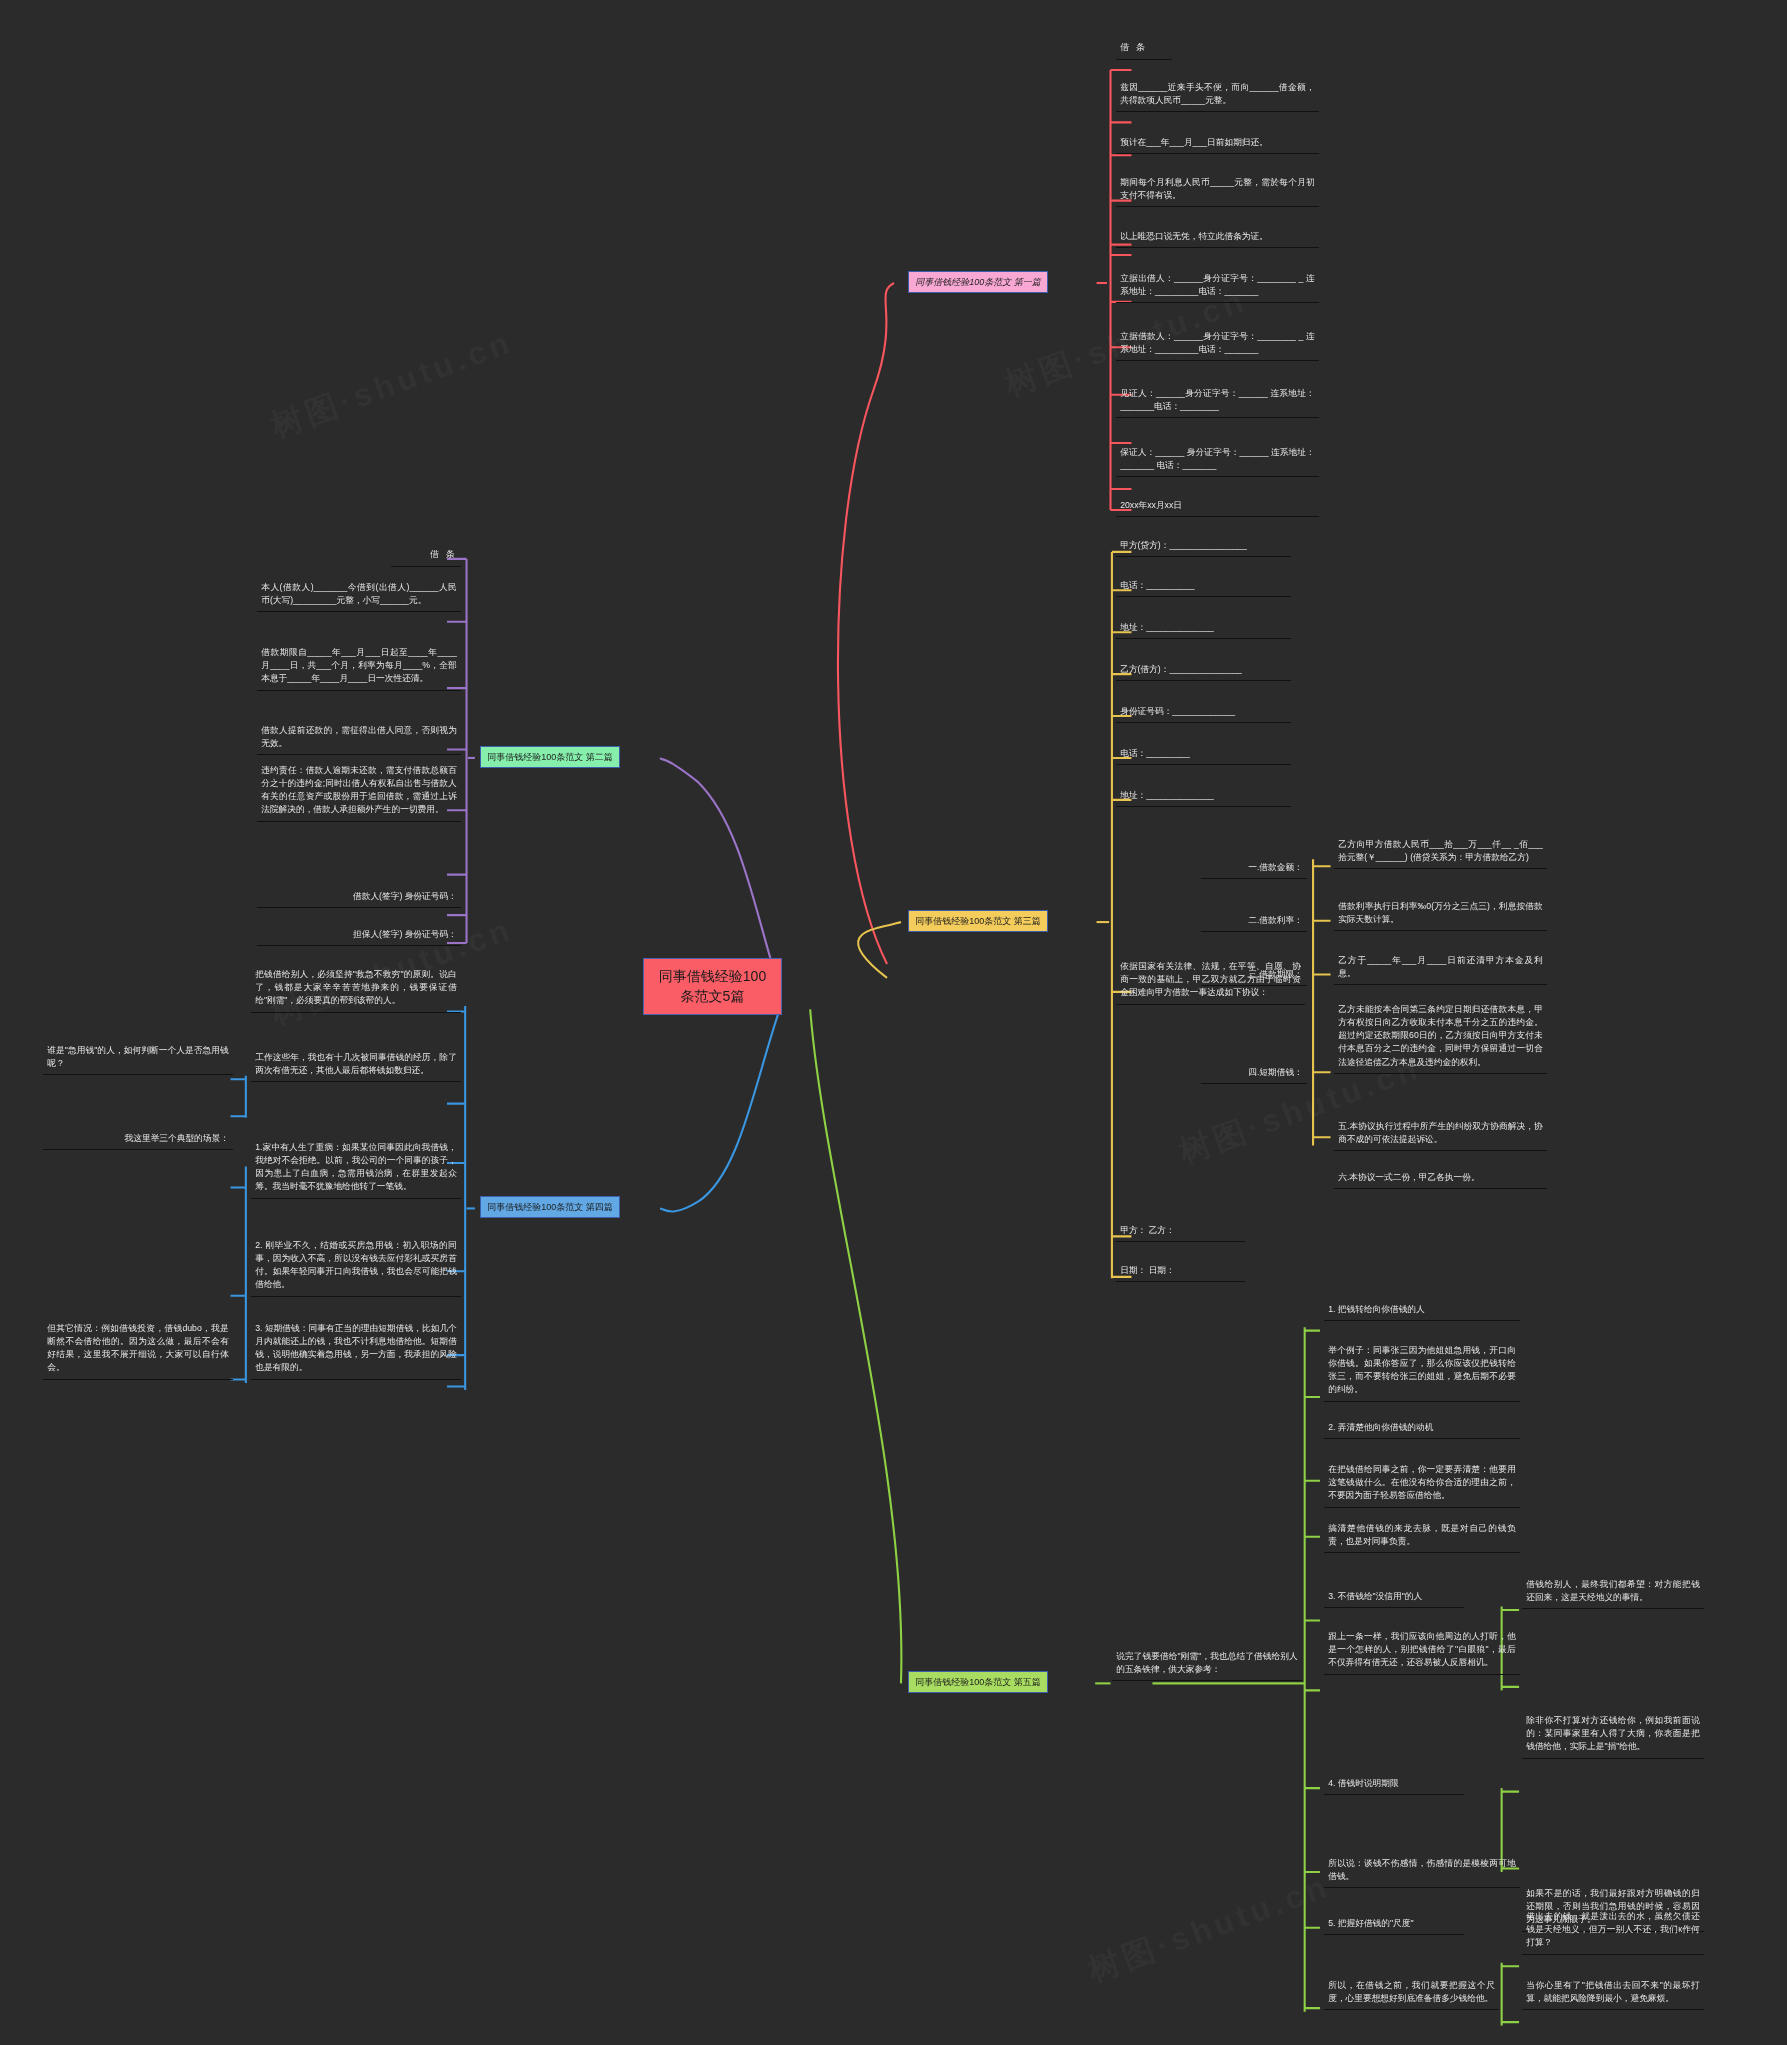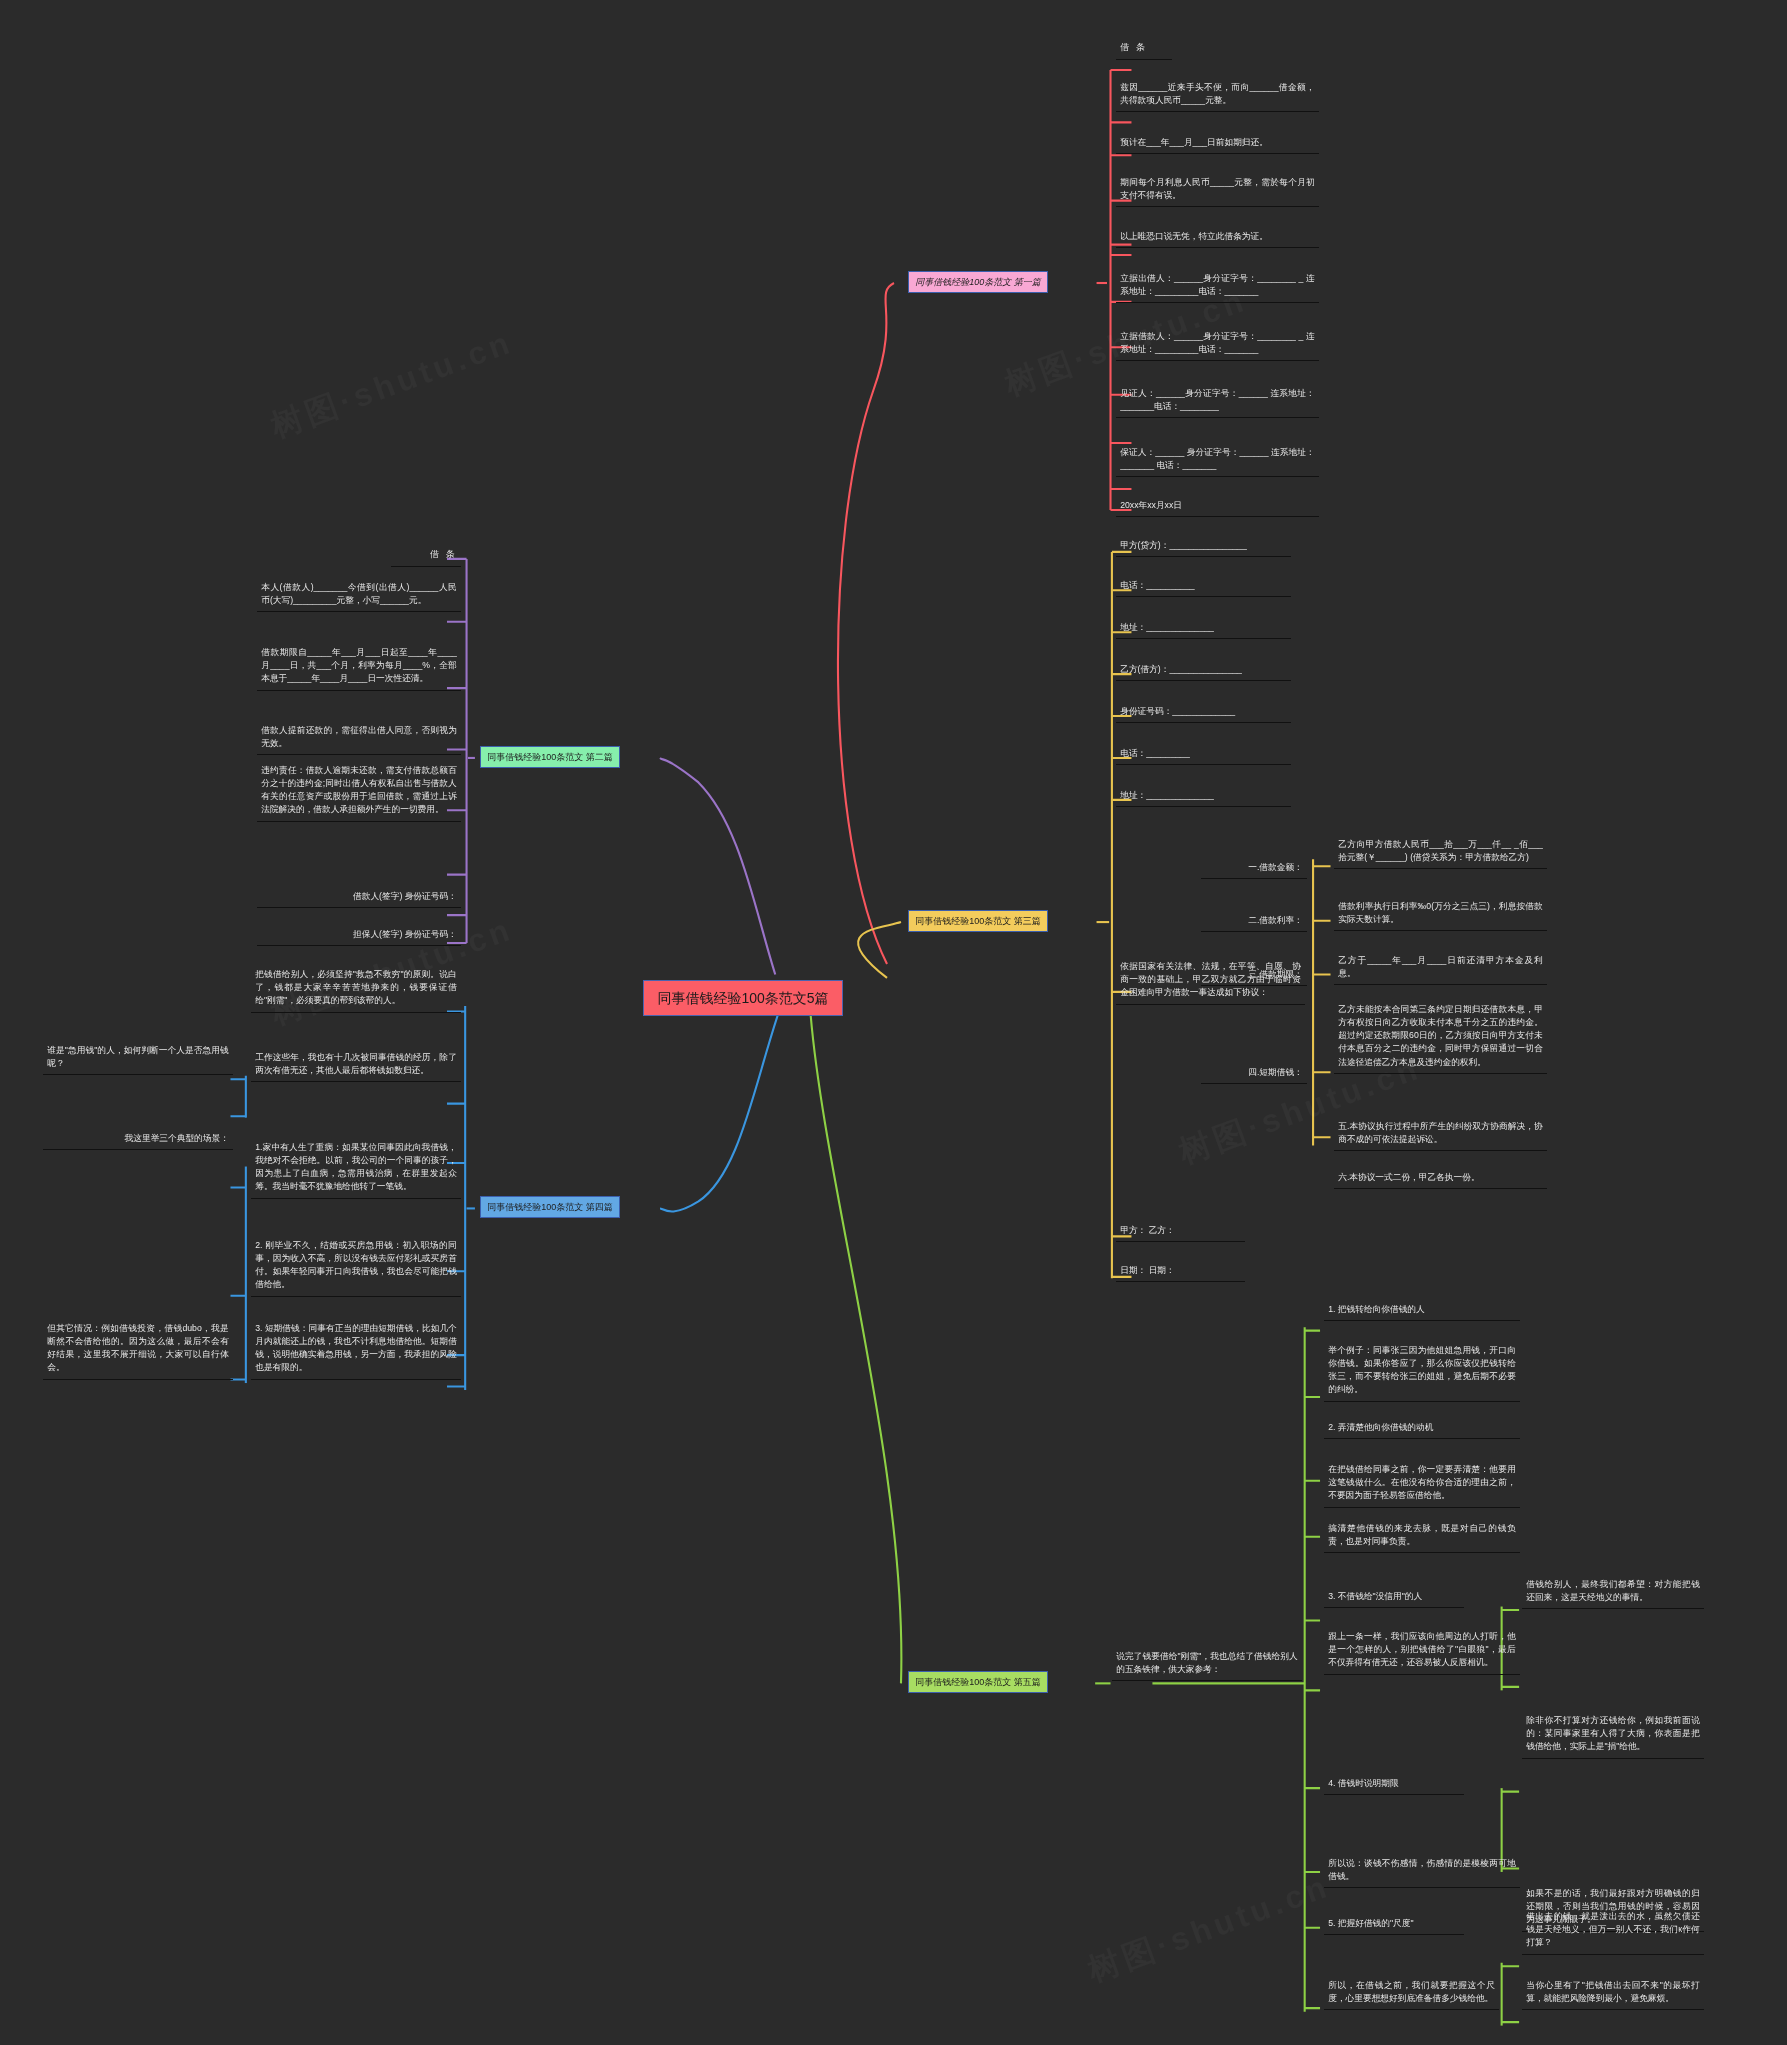--- a/index.html
+++ b/index.html
@@ -100,21 +100,21 @@
     <path d="M2150,2810 L2150,2900" stroke="#8ed145" stroke-width="3" fill="none"></path>
     <path d="M2150,2815 H2175 M2150,2895 H2175" stroke="#8ed145" stroke-width="3" fill="none"></path>
   </svg>
 
   <div class="wm" style="left:265px;top:363px;">树图·shutu.cn</div>
   <div class="wm" style="left:999px;top:321px;">树图·shutu.cn</div>
   <div class="wm" style="left:1173px;top:1089px;">树图·shutu.cn</div>
   <div class="wm" style="left:265px;top:950px;">树图·shutu.cn</div>
   <div class="wm" style="left:1082px;top:1907px;">树图·shutu.cn</div>
 
-  <div class="node root" style="left:643px;top:980px;width:200px;">
+  <div class="node root" style="left:643px;top:958px;width:139px;">
     <span>同事借钱经验100条范文5篇</span>
   </div>
 
   <div class="node topic t1" style="left:908px;top:271px;">
     <span>同事借钱经验100条范文 第一篇</span>
   </div>
 
   <div class="node leaf title" style="left:1116px;top:38px;width:56px;">
     <span>借 条</span>
   </div>

